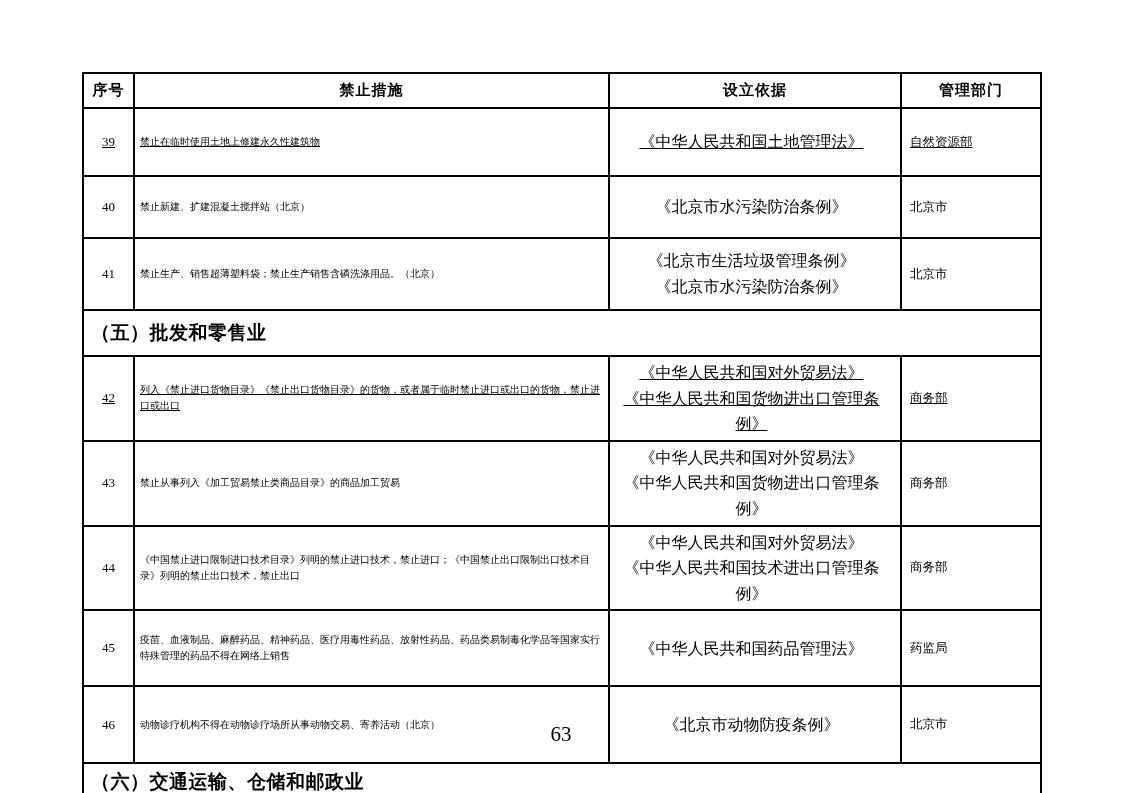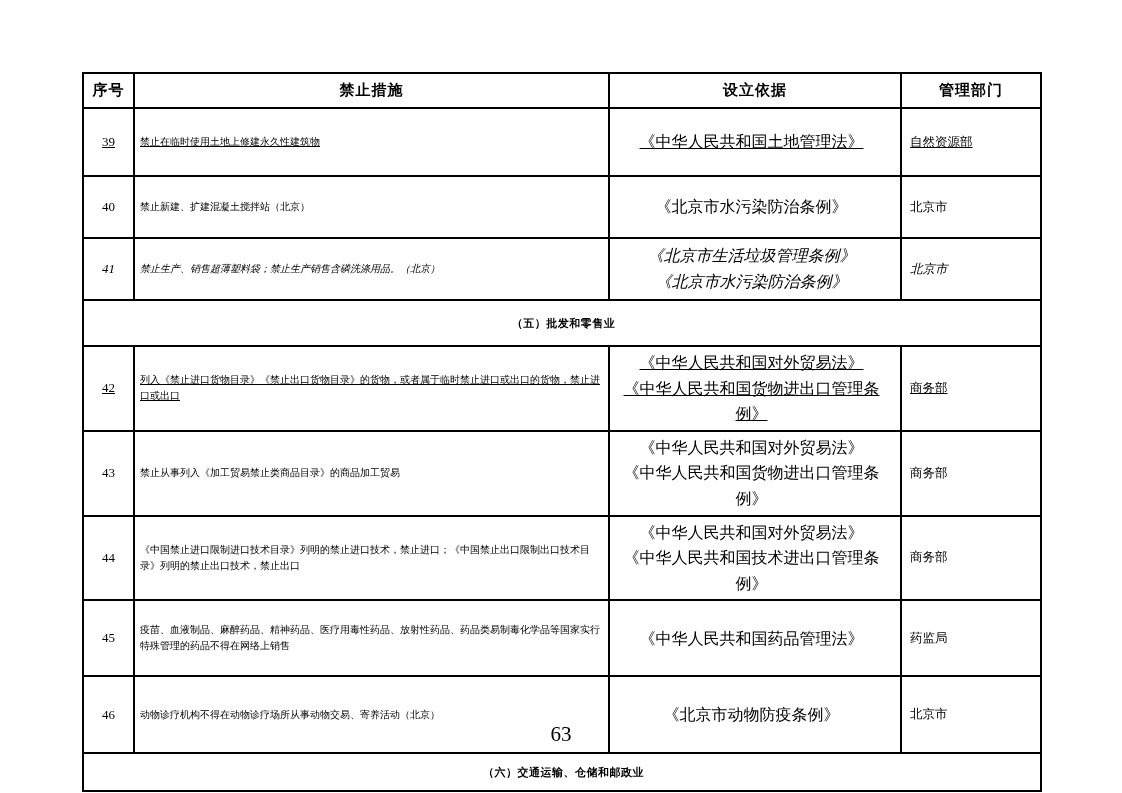--- a/index.html
+++ b/index.html
@@ -60,23 +60,23 @@
     line-height: 1.6;
     text-align: center;
   }
   td.cell-dept {
     font-size: 12.5px;
     padding: 3px 4px 3px 8px;
     text-align: left;
   }
   tr.section-row td {
     font-weight: bold;
-    font-size: 11px;
+    font-size: 19px;
     padding: 4px 4px 4px 7px;
-    text-align: center;
+    text-align: left;
     letter-spacing: 0.5px;
   }
   .page-number {
     position: absolute;
     left: 0;
     top: 722px;
     width: 1122px;
     text-align: center;
     font-size: 21px;
     font-family: "Liberation Serif", "DejaVu Serif", serif;
@@ -112,21 +112,21 @@
           <td class="cell-dept">自然资源部</td>
         </tr>
         <tr style="height: 62px;">
           <td class="cell-num">40</td>
           <td class="cell-measure">禁止新建、扩建混凝土搅拌站（北京）</td>
           <td class="cell-basis">
             <div>《北京市水污染防治条例》</div>
           </td>
           <td class="cell-dept">北京市</td>
         </tr>
-        <tr style="height: 62px; font-style: italic;">
+        <tr style="height: 72px;">
           <td class="cell-num">41</td>
           <td class="cell-measure">禁止生产、销售超薄塑料袋；禁止生产销售含磷洗涤用品。（北京）</td>
           <td class="cell-basis">
             <div>《北京市生活垃圾管理条例》</div>
             <div>《北京市水污染防治条例》</div>
           </td>
           <td class="cell-dept">北京市</td>
         </tr>
         <tr class="section-row" style="height: 46px;">
           <td colspan="4">（五）批发和零售业</td>

